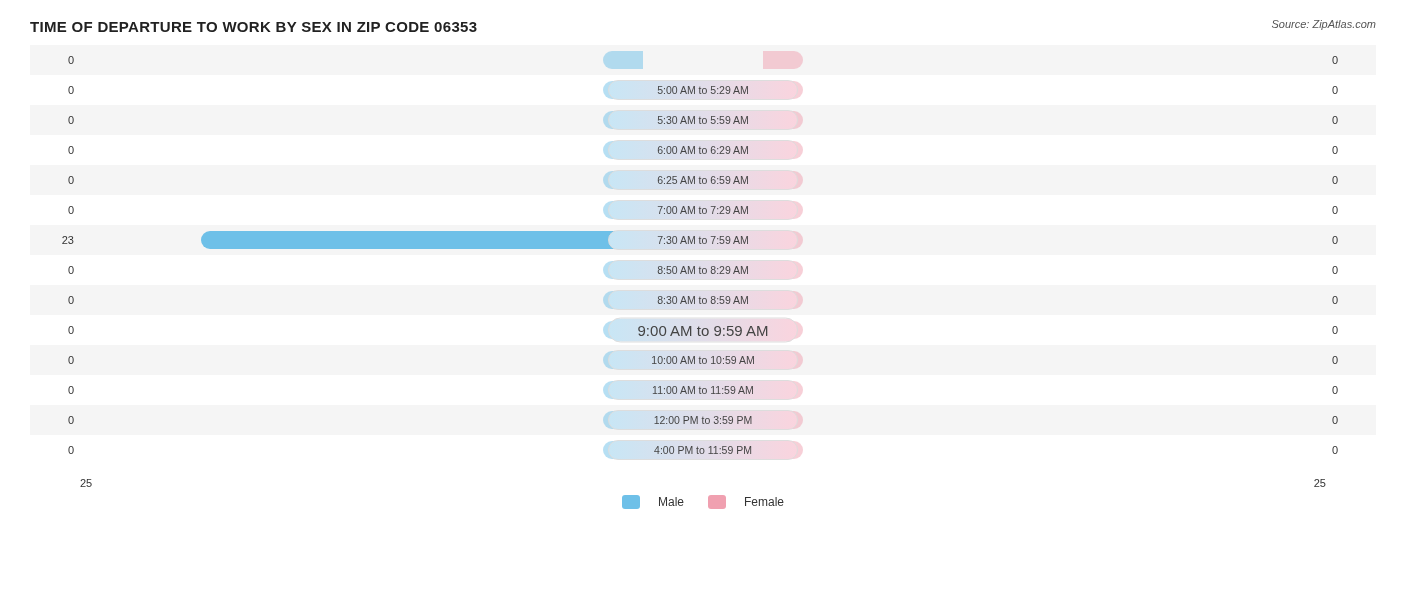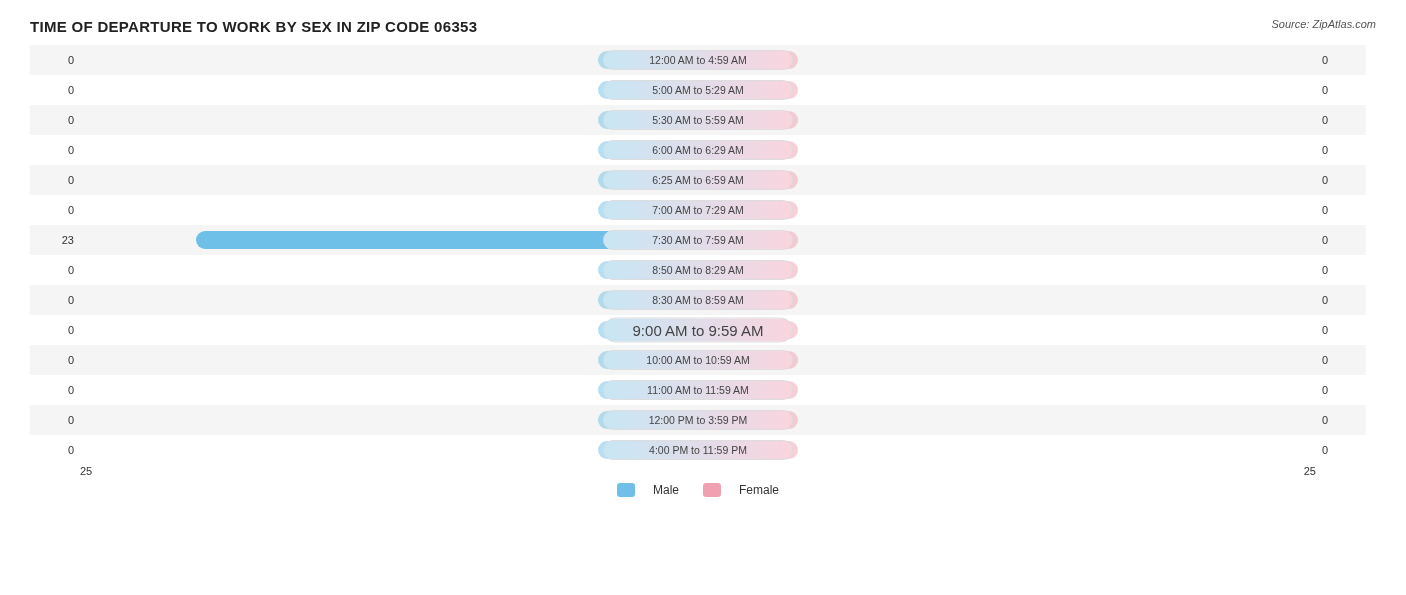--- a/index.html
+++ b/index.html
@@ -6,21 +6,21 @@
     body {
       background: #fff;
       font-family: Arial, sans-serif;
       width: 1406px;
       height: 595px;
       overflow: hidden;
     }
     .chart-container {
       width: 1406px;
       height: 595px;
-      padding: 18px 40px 50px 30px;
+      padding: 18px 30px 50px 30px;
       position: relative;
     }
     .chart-title {
       font-size: 15px;
       font-weight: bold;
       color: #222;
       margin-bottom: 10px;
       text-transform: uppercase;
       letter-spacing: 0.02em;
     }
@@ -76,21 +76,21 @@
       width: 50px;
       text-align: left;
       font-size: 11px;
       color: #333;
       padding-left: 6px;
       flex-shrink: 0;
     }
     .axis-bottom {
       display: flex;
       justify-content: space-between;
-      margin-top: 0;
+      margin-top: 12px;
       padding: 0 50px;
       font-size: 11px;
       color: #333;
     }
     .legend {
       display: flex;
       align-items: center;
       justify-content: center;
       gap: 24px;
       margin-top: 6px;
@@ -117,21 +117,20 @@
   <div class="chart-title">TIME OF DEPARTURE TO WORK BY SEX IN ZIP CODE 06353</div>
   <div class="source-label">Source: ZipAtlas.com</div>
 
   <div class="chart-area">
     <div class="rows-container" id="rows-container">
     <div class="row">
           <div class="left-value">0</div>
           <div class="bar-area" style="position: relative;">
             <div style="position: absolute; height: 18px; background: rgb(110, 192, 232); border-radius: 20px 0px 0px 20px; right: calc(50% + 60px); top: 50%; transform: translateY(-50%); width: 40px; opacity: 0.5;"></div>
             <div style="position: absolute; height: 18px; background: rgb(240, 160, 176); border-radius: 0px 20px 20px 0px; left: calc(50% + 60px); top: 50%; transform: translateY(-50%); width: 40px; opacity: 0.5;"></div>
-            <div style="position: absolute; left: 50%; top: 50%; transform: translate(-50%, -50%); background: linear-gradient(to right, rgb(200, 230, 245) 0%, rgb(250, 212, 222) 100%); border: 1px solid rgb(221, 221, 221); border-radius: 20px; padding: 3px 16px; font-size: 10.5px; color: rgb(68, 68, 68); white-space: nowrap; z-index: 3; width: 190px; text-align: center;">12:00 AM to 4:59 AM</div>
           </div>
           <div class="right-value">0</div>
         </div>
         <div class="row">
           <div class="left-value">0</div>
           <div class="bar-area" style="position: relative;">
             <div style="position: absolute; height: 18px; background: rgb(110, 192, 232); border-radius: 20px 0px 0px 20px; right: calc(50% + 60px); top: 50%; transform: translateY(-50%); width: 40px; opacity: 0.5;"></div>
             <div style="position: absolute; height: 18px; background: rgb(240, 160, 176); border-radius: 0px 20px 20px 0px; left: calc(50% + 60px); top: 50%; transform: translateY(-50%); width: 40px; opacity: 0.5;"></div>
             <div style="position: absolute; left: 50%; top: 50%; transform: translate(-50%, -50%); background: linear-gradient(to right, rgb(200, 230, 245) 0%, rgb(250, 212, 222) 100%); border: 1px solid rgb(221, 221, 221); border-radius: 20px; padding: 3px 16px; font-size: 10.5px; color: rgb(68, 68, 68); white-space: nowrap; z-index: 3; width: 190px; text-align: center;">5:00 AM to 5:29 AM</div>
           </div>

